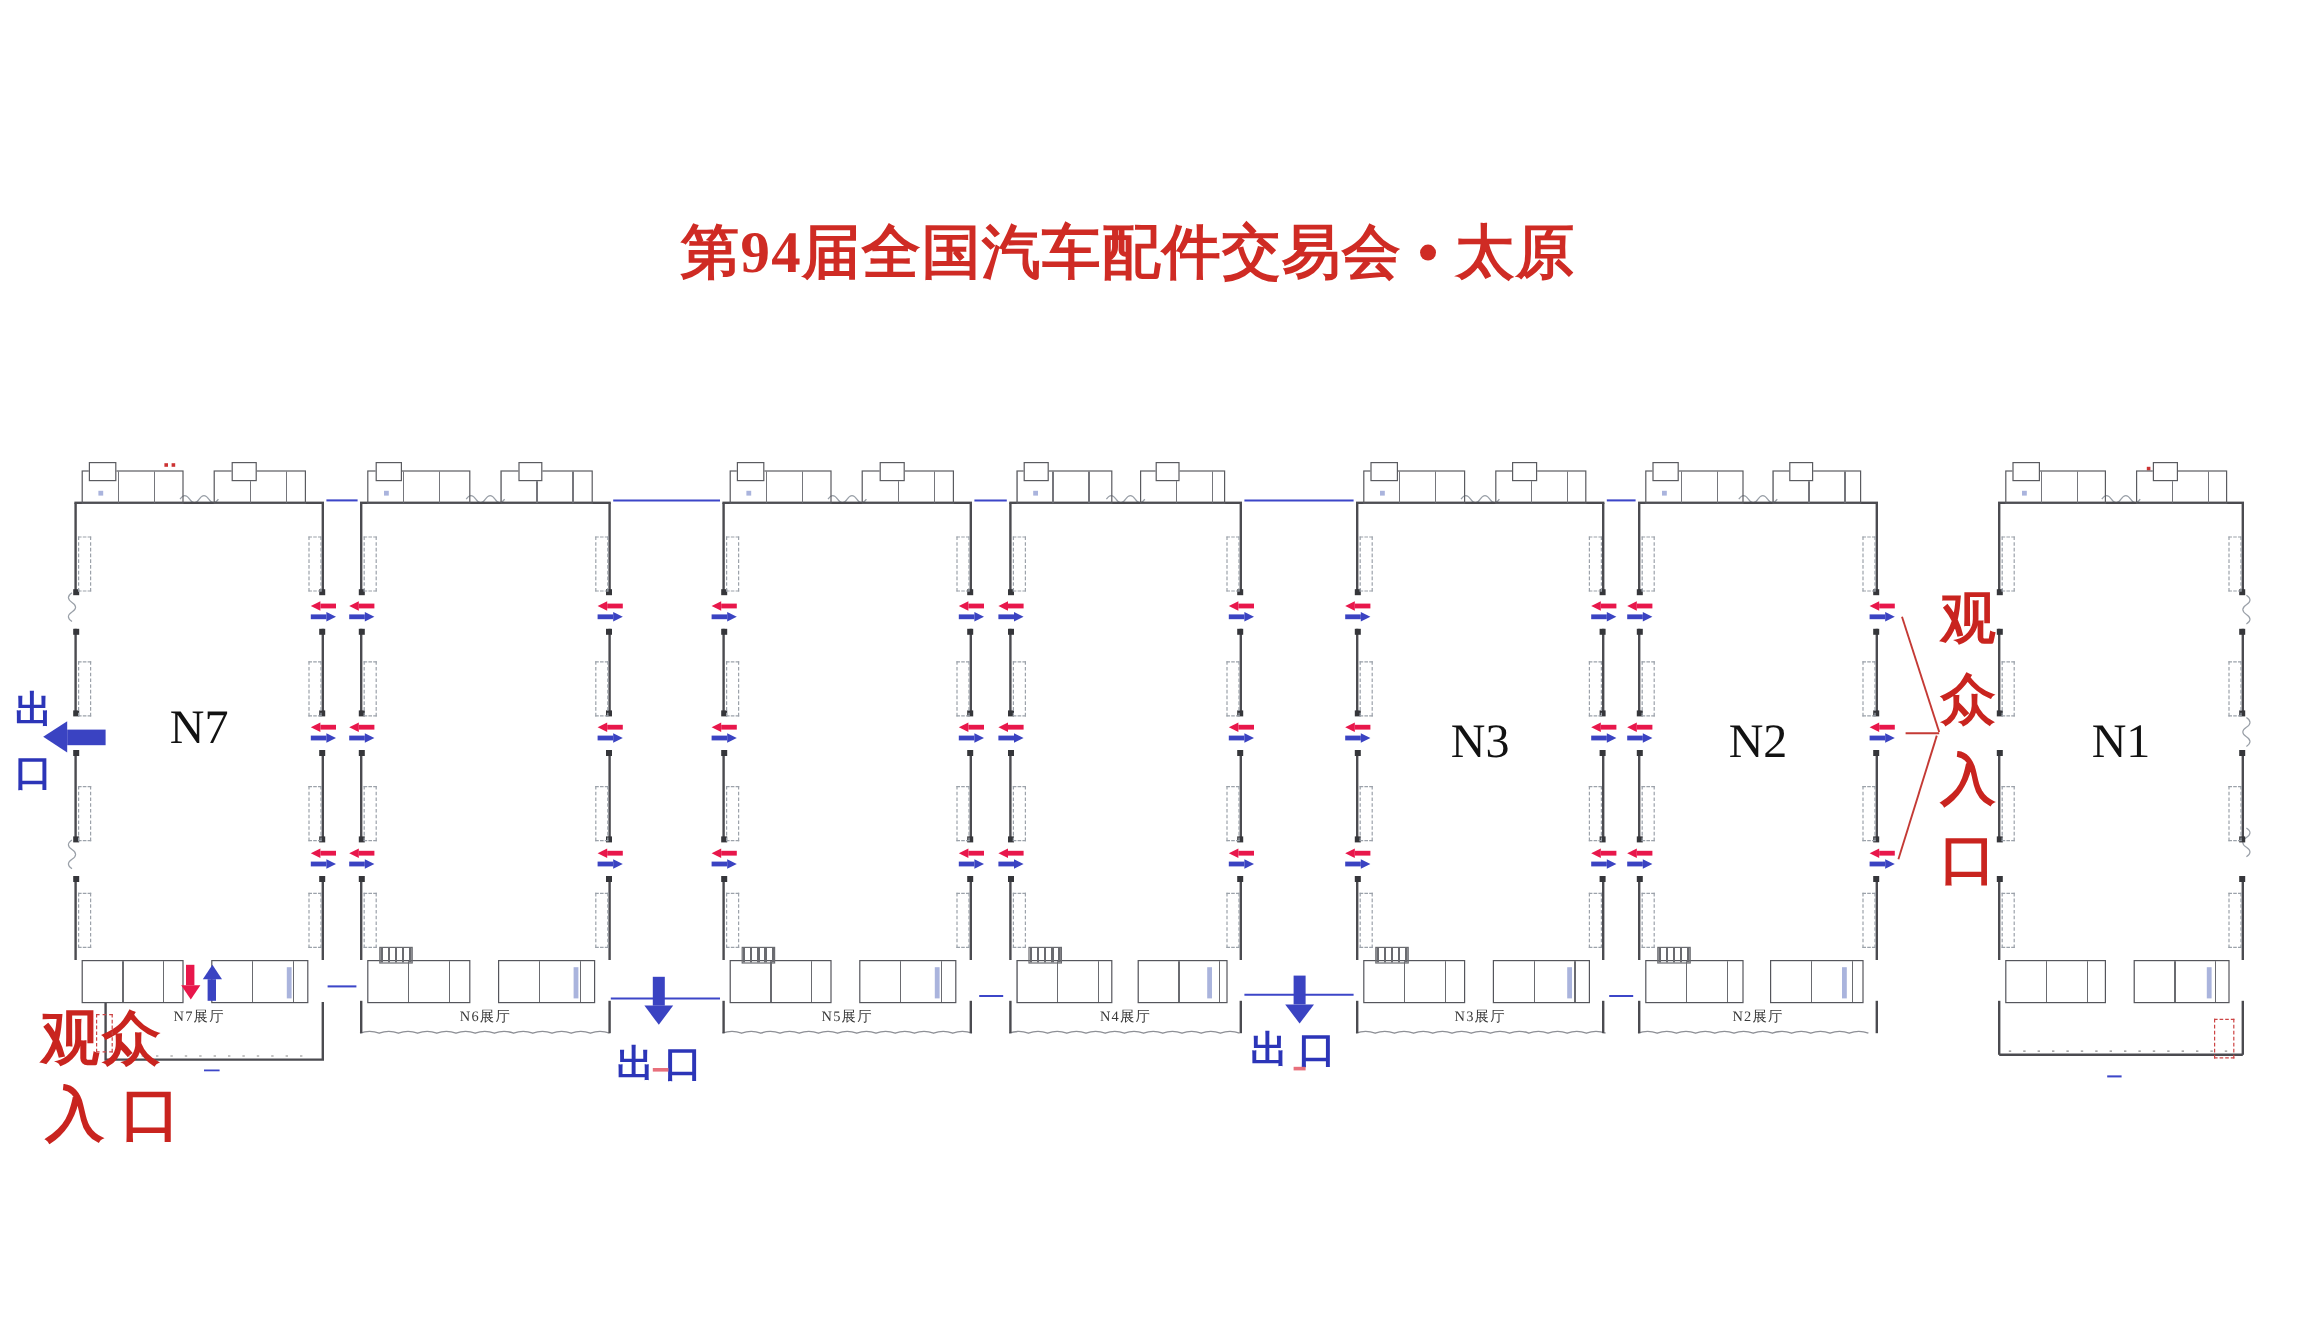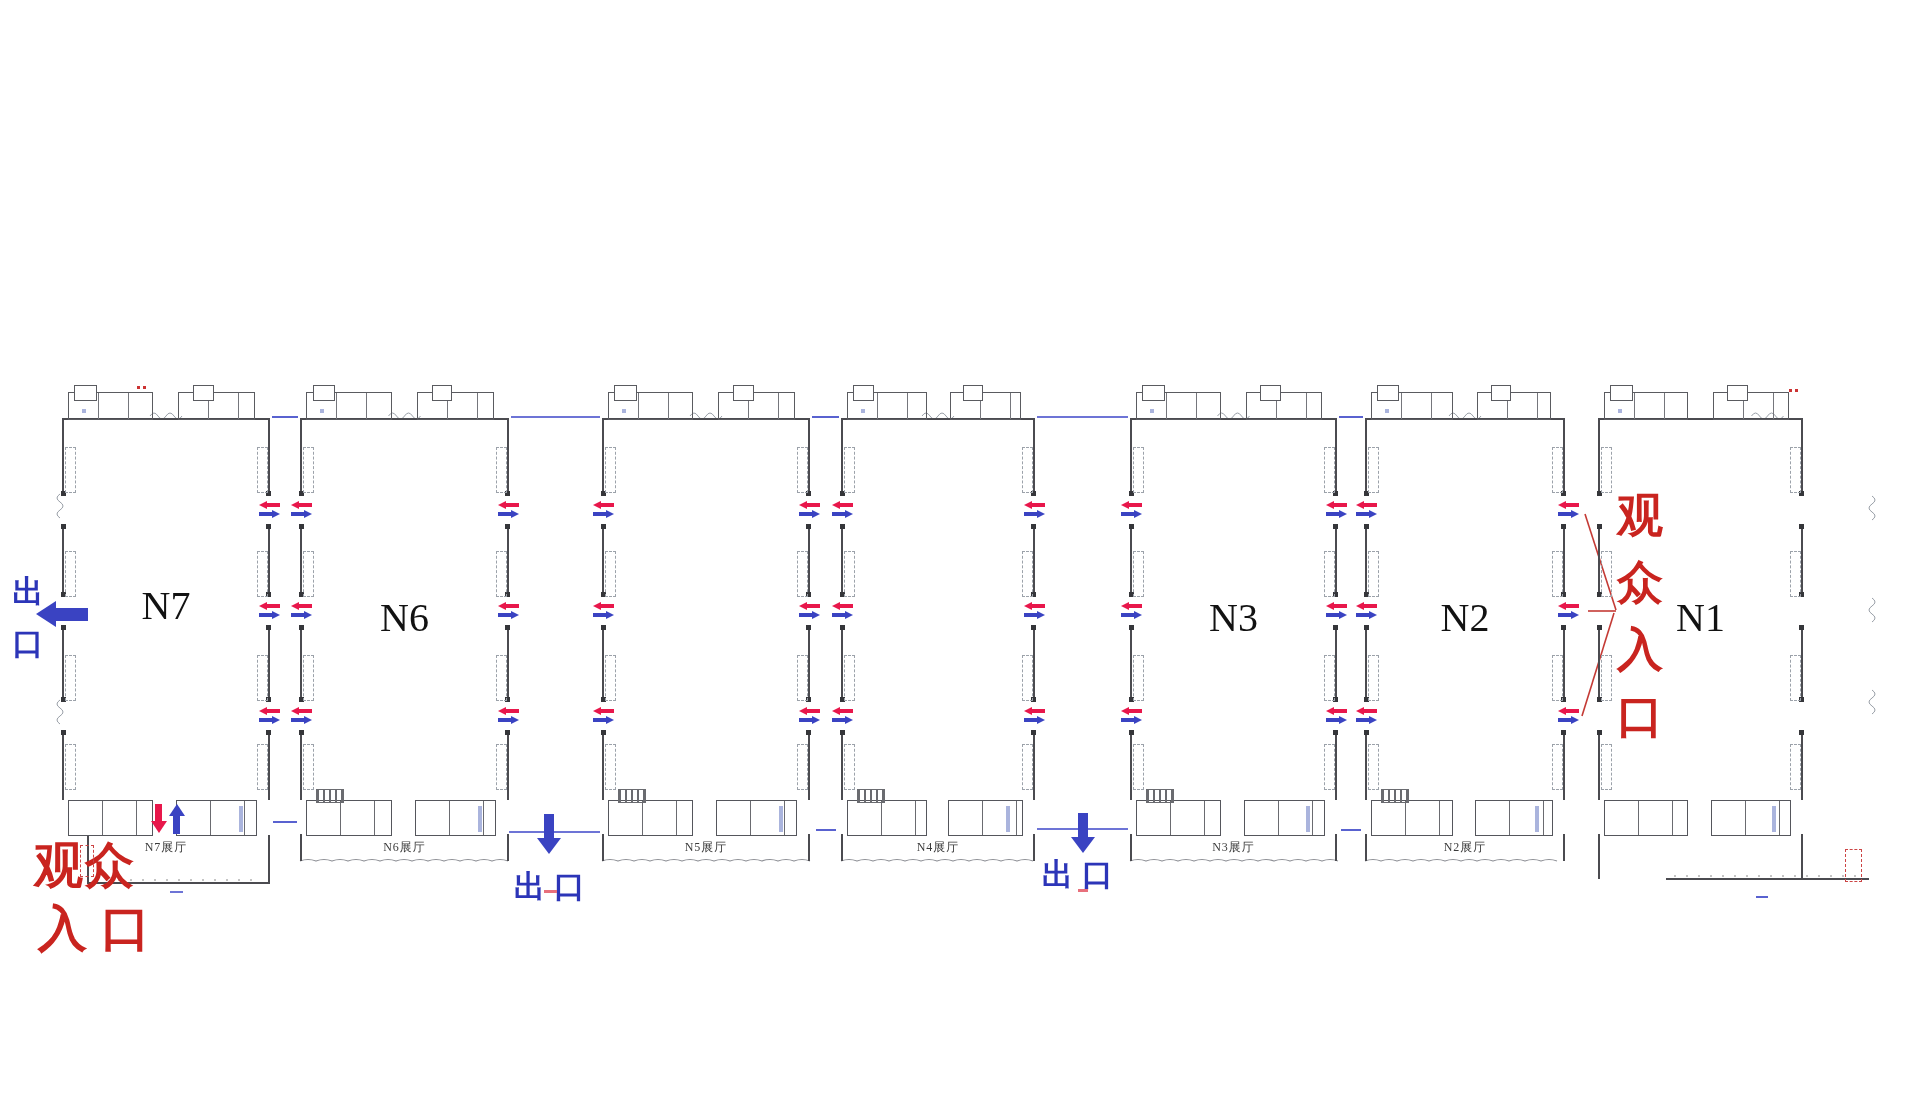--- a/index.html
+++ b/index.html
@@ -39,20 +39,21 @@
   .pinkdash{position:absolute;background:#e8707c;}
   .reddot{position:absolute;width:3px;height:3px;background:#cc3333;box-shadow:6px 0 0 #cc3333;}
   .turnstile{position:absolute;border:1px dashed #cc4444;}
   .arrow,.varrow{position:absolute;}
   .arrow div,.varrow div{position:absolute;}
 </style>
 </head>
 <body>
 
 <div id="canvas">
+  <div class="title1">第94届全国汽车配件交易会 • 太原</div>
 
   <div id="plan">
     <svg id="lines" width="1920" height="1118">
         <path d="M272,417 H298" stroke="#3c46c8" stroke-width="1.7" fill="none"></path>
         <path d="M511,417 H600" stroke="#3c46c8" stroke-width="1.7" fill="none"></path>
         <path d="M812,417 H839" stroke="#3c46c8" stroke-width="1.7" fill="none"></path>
         <path d="M1037,417 H1128" stroke="#3c46c8" stroke-width="1.7" fill="none"></path>
         <path d="M1339,417 H1363" stroke="#3c46c8" stroke-width="1.7" fill="none"></path>
         <path d="M273,822 H297" stroke="#3c46c8" stroke-width="1.7" fill="none"></path>
         <path d="M509,832 H600" stroke="#3c46c8" stroke-width="1.7" fill="none"></path>
@@ -186,21 +187,20 @@
         <div class="niche" style="left: 196px; top: 62px; width: 9px; height: 44px;"></div>
         <div class="niche" style="left: 196px; top: 166px; width: 9px; height: 44px;"></div>
         <div class="niche" style="left: 196px; top: 270px; width: 9px; height: 44px;"></div>
         <div class="niche" style="left: 196px; top: 359px; width: 9px; height: 44px;"></div>
         <div class="rooms" style="left: 6px; top: 415px; width: 83.6px; height: 34px;"></div>
         <div class="rooms" style="left: 114.95px; top: 415px; width: 79.42px; height: 34px;"></div>
         <div class="bluebar" style="left: 177.65px; top: 421px; width: 4px; height: 26px;"></div>
         <div class="hatch" style="left: 16px; top: 404px; width: 26px; height: 12px;"></div>
         <div class="hwall" style="left: 0px; top: 449px; width: 2px; height: 27px;"></div>
         <div class="hwall" style="left: 207px; top: 449px; width: 2px; height: 27px;"></div>
-        <div class="hall-label" style="left: 0px; top: 209px; width: 209px;">N6</div>
         <div class="hall-sub" style="left: 0px; top: 454px; width: 209px;">N6展厅</div>
       </div>
       <div class="hall" style="left: 602px; top: 385px; width: 208px; height: 530px;">
         <div class="hwall" style="left: 0px; top: 33px; width: 208px; height: 2px;"></div>
         <div class="bump" style="left: 6px; top: 7px; width: 83.2px; height: 26px;"></div>
         <div class="raised" style="left: 12.48px; top: 0px; width: 20.8px; height: 14px;"></div>
         <div class="bump" style="left: 116.48px; top: 7px; width: 74.88px; height: 26px;"></div>
         <div class="raised" style="left: 131.04px; top: 0px; width: 18.72px; height: 14px;"></div>
         <div class="bluebar" style="left: 20px; top: 24px; width: 4px; height: 4px;"></div>
         <div class="hwall" style="left: 0px; top: 34px; width: 2px; height: 76px;"></div>
@@ -363,21 +363,21 @@
         <div class="niche" style="left: 187px; top: 359px; width: 9px; height: 44px;"></div>
         <div class="rooms" style="left: 6px; top: 415px; width: 80px; height: 34px;"></div>
         <div class="rooms" style="left: 110px; top: 415px; width: 76px; height: 34px;"></div>
         <div class="bluebar" style="left: 170px; top: 421px; width: 4px; height: 26px;"></div>
         <div class="hatch" style="left: 16px; top: 404px; width: 26px; height: 12px;"></div>
         <div class="hwall" style="left: 0px; top: 449px; width: 2px; height: 27px;"></div>
         <div class="hwall" style="left: 198px; top: 449px; width: 2px; height: 27px;"></div>
         <div class="hall-label" style="left: 0px; top: 209px; width: 200px;">N2</div>
         <div class="hall-sub" style="left: 0px; top: 454px; width: 200px;">N2展厅</div>
       </div>
-      <div class="hall" style="left: 1598px; top: 385px; width: 205px; height: 530px;">
+      <div class="hall" style="left: 1665px; top: 385px; width: 205px; height: 530px;">
         <div class="hwall" style="left: 0px; top: 33px; width: 205px; height: 2px;"></div>
         <div class="bump" style="left: 6px; top: 7px; width: 82px; height: 26px;"></div>
         <div class="raised" style="left: 12.3px; top: 0px; width: 20.5px; height: 14px;"></div>
         <div class="bump" style="left: 114.8px; top: 7px; width: 73.8px; height: 26px;"></div>
         <div class="raised" style="left: 129.15px; top: 0px; width: 18.45px; height: 14px;"></div>
         <div class="bluebar" style="left: 20px; top: 24px; width: 4px; height: 4px;"></div>
         <div class="hwall" style="left: 0px; top: 34px; width: 2px; height: 76px;"></div>
         <div class="hwall" style="left: 0px; top: 139px; width: 2px; height: 72px;"></div>
         <div class="hwall" style="left: 0px; top: 240px; width: 2px; height: 76px;"></div>
         <div class="hwall" style="left: 0px; top: 345px; width: 2px; height: 70px;"></div>

